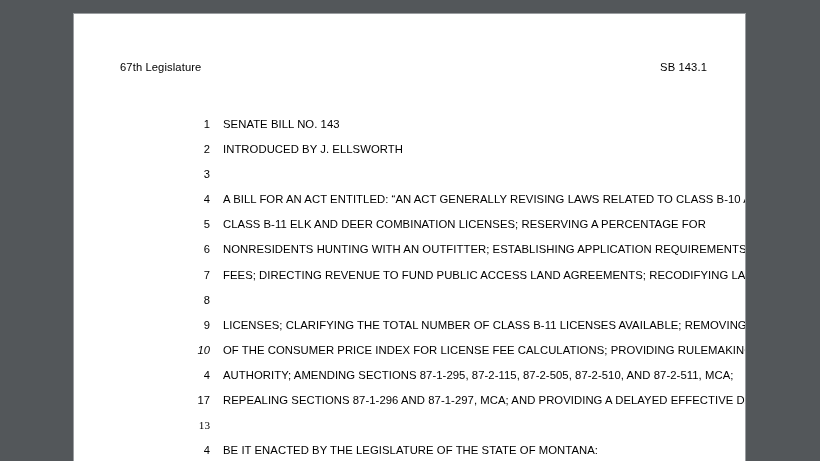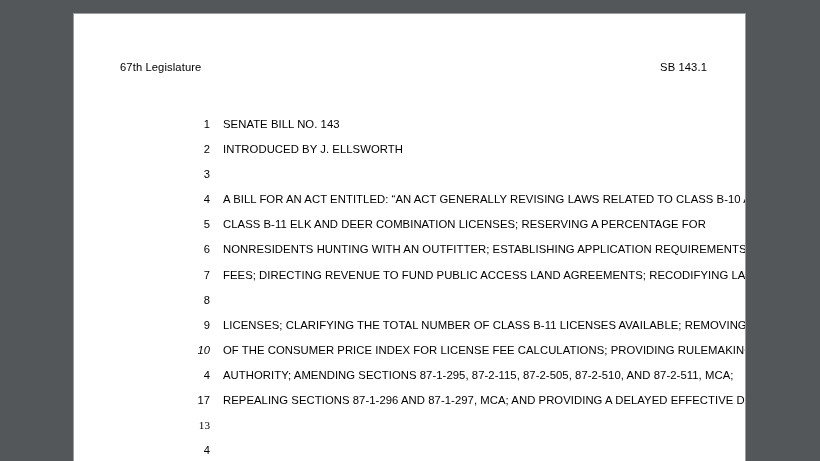--- a/index.html
+++ b/index.html
@@ -153,18 +153,19 @@
         <div class="doc-line">
           <span class="line-number" style="color: rgb(0, 0, 0);">17</span>
           <span class="line-text" style="color: rgb(0, 0, 0);">REPEALING SECTIONS 87-1-296 AND 87-1-297, MCA; AND PROVIDING A DELAYED EFFECTIVE DATE.”</span>
         </div>
         <div class="doc-line">
           <span class="line-number" style="color: rgb(0, 0, 0); font-family: Liberation Serif, serif;">13</span>
           <span class="line-text blank" style="color: rgb(0, 0, 0);"></span>
         </div>
         <div class="doc-line">
           <span class="line-number" style="color: rgb(0, 0, 0);">4</span>
+          <span class="line-text" style="color: rgb(0, 0, 0);">BE IT ENACTED BY THE LEGISLATURE OF THE STATE OF MONTANA:</span>
         </div>
       </div>
 
   </div>
 
 </div>
 
 </body></html>

